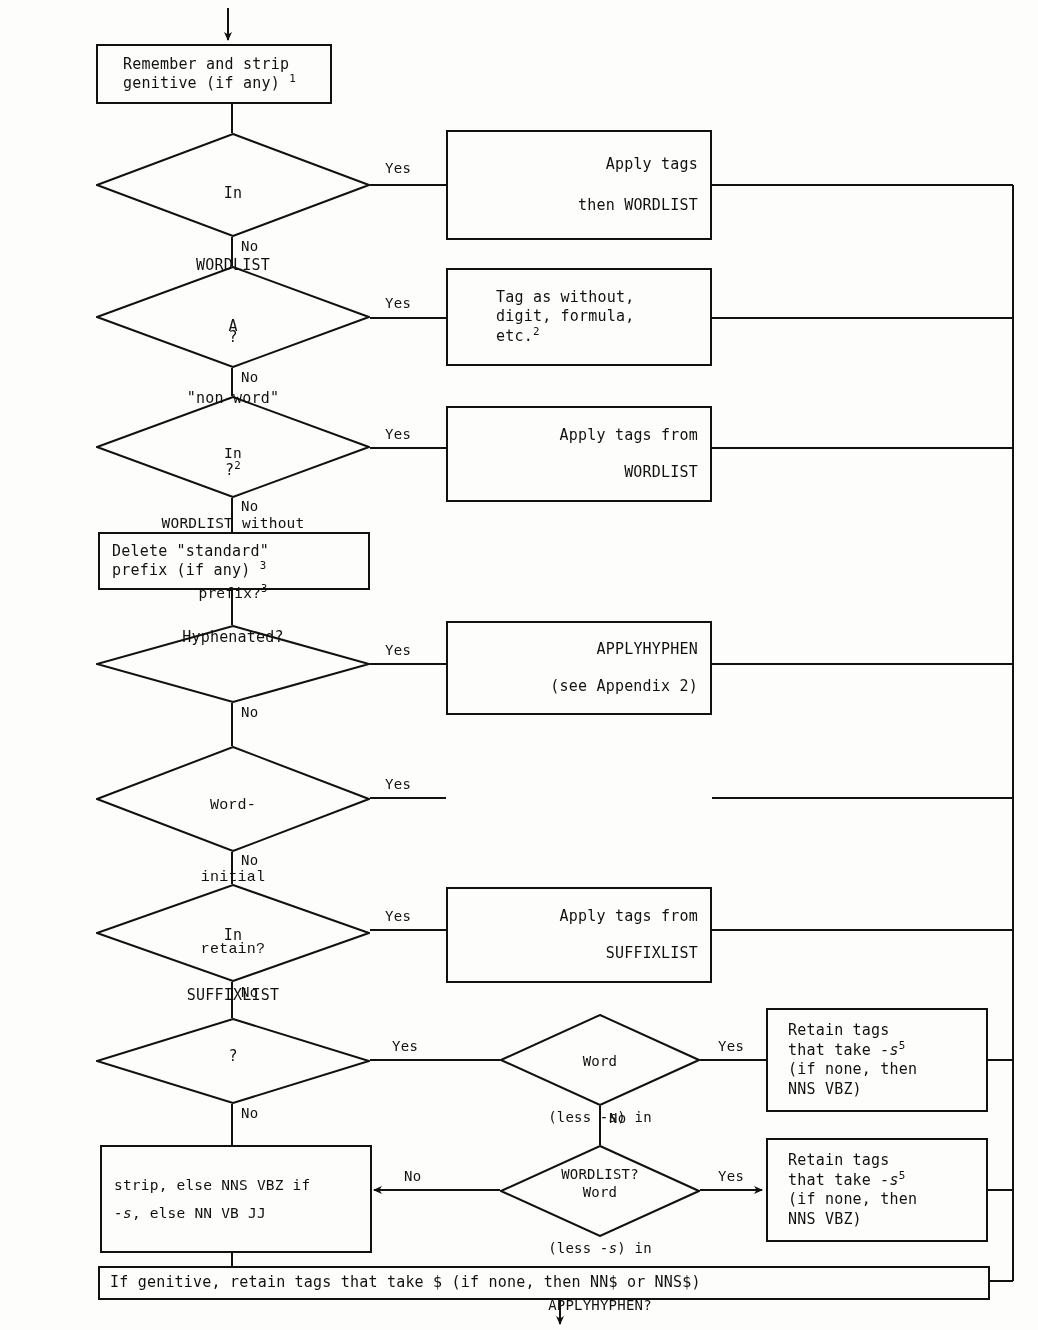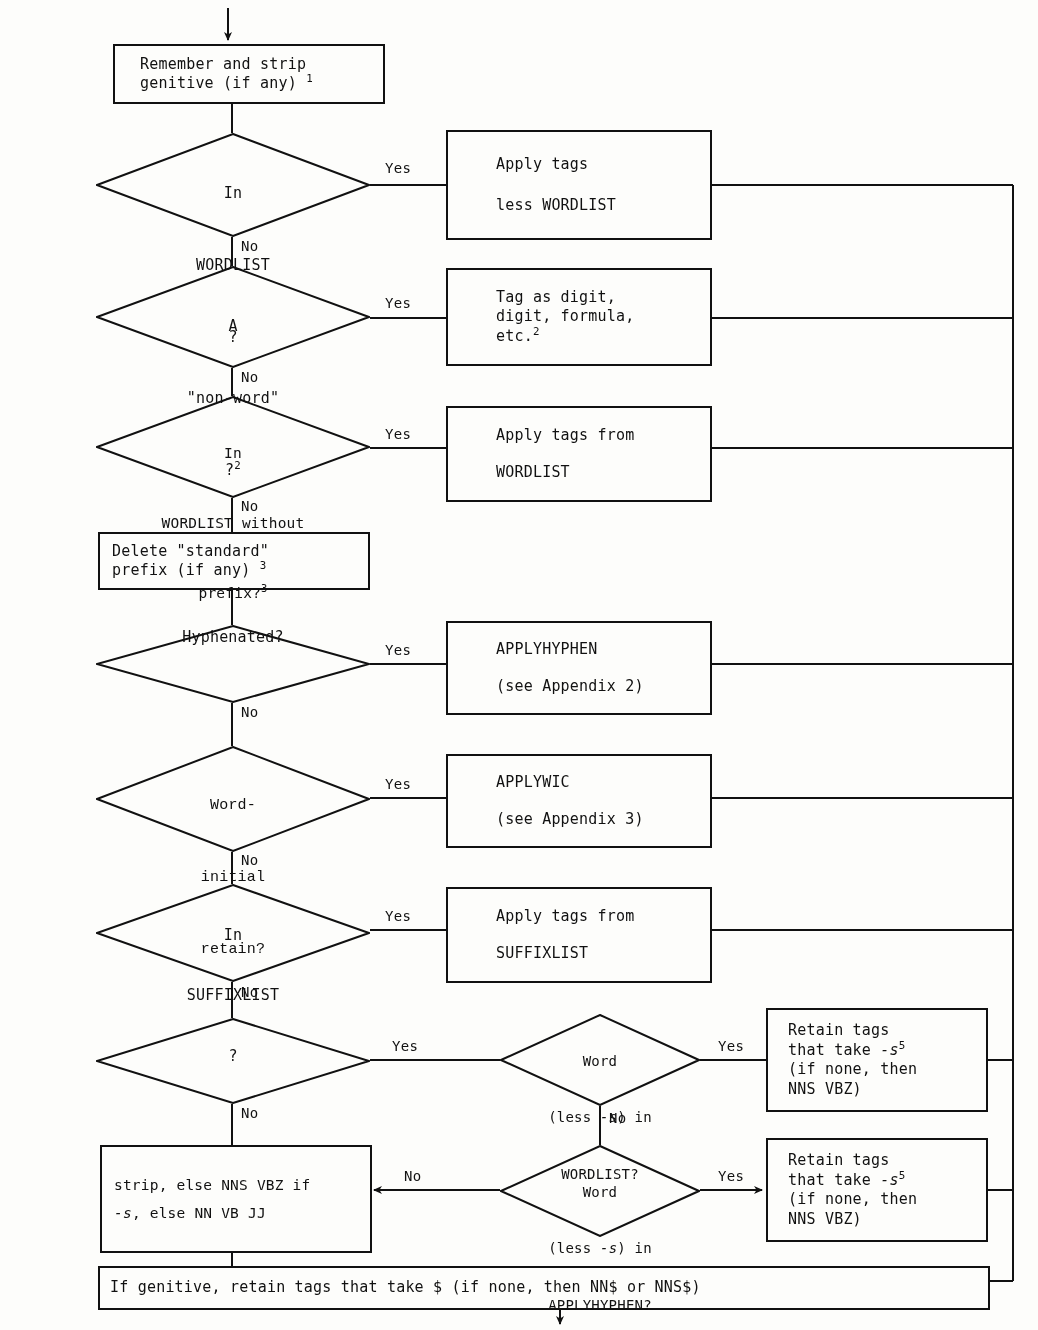--- a/index.html
+++ b/index.html
@@ -16,21 +16,21 @@
     background:#fdfdfb;
     display:flex;
     flex-direction:column;
     justify-content:center;
     font-size:15px;
     line-height:1.55;
     letter-spacing:.2px;
     padding:6px 12px;
   }
   .box.tight{line-height:1.30;}
-  .box.center{align-items:flex-start;text-align:left;}
+  .box.center{align-items:flex-end;text-align:left;}
   .box .ln{white-space:pre;}
 
   
   .diamond{
     background:#fdfdfb;
     display:flex;
     align-items:flex-start;
     justify-content:center;
     text-align:center;
     font-size:15px;
@@ -112,58 +112,58 @@
 
       <line x1="988" y1="1060" x2="1013" y2="1060"></line>
       <line x1="988" y1="1190" x2="1013" y2="1190"></line>
 
       <line x1="1013" y1="1281" x2="990" y2="1281"></line>
 
       <line x1="560" y1="1300" x2="560" y2="1324" marker-end="url(#arr)"></line>
     </g>
   </svg>
 
-  <div class="node box tight" style="left:113px;top:44px;width:272px;height:60px;padding-left:25px;">
+  <div class="node box tight" style="left:96px;top:44px;width:236px;height:60px;padding-left:25px;">
     <span class="ln">Remember and strip</span>
     <span class="ln"><span>genitive (if any)</span> <sup>1</sup></span>
   </div>
 
   <div class="node diamond" style="left:96px;top:133px;width:274px;height:104px;">
     <svg viewBox="0 0 274 104" style="position:absolute;left:0;top:0;width:274px;height:104px;">
       <polygon points="137,1 273,52 137,103 1,52" fill="#fdfdfb" stroke="#111" stroke-width="2"></polygon>
     </svg>
     <div class="dtxt">
       <div>In</div>
       <div>WORDLIST</div>
       <div>?</div>
     </div>
   </div>
   <div class="edgelabel" style="left:385px;top:160px;">Yes</div>
   <div class="edgelabel" style="left:241px;top:238px;">No</div>
 
   <div class="node box center" style="left:446px;top:130px;width:266px;height:110px;padding-left:48px;">
     <span class="ln">Apply tags</span>
-    <span class="ln" style="margin-top:18px;">less WORDLIST</span>
+    <span class="ln" style="margin-top:18px;">then WORDLIST</span>
   </div>
 
   <div class="node diamond" style="left:96px;top:266px;width:274px;height:102px;">
     <svg viewBox="0 0 274 102" style="position:absolute;left:0;top:0;width:274px;height:102px;">
       <polygon points="137,1 273,51 137,101 1,51" fill="#fdfdfb" stroke="#111" stroke-width="2"></polygon>
     </svg>
     <div class="dtxt">
       <div>A</div>
       <div>"non-word"</div>
       <div><span>?</span><sup>2</sup></div>
     </div>
   </div>
   <div class="edgelabel" style="left:385px;top:295px;">Yes</div>
   <div class="edgelabel" style="left:241px;top:369px;">No</div>
 
   <div class="node box tight" style="left:446px;top:268px;width:266px;height:98px;padding-left:48px;">
-    <span class="ln">Tag as digit,</span>
+    <span class="ln">Tag as without,</span>
     <span class="ln">digit, formula,</span>
     <span class="ln"><span>etc.</span><sup>2</sup></span>
   </div>
 
   <div class="node diamond" style="left:96px;top:396px;width:274px;height:102px;">
     <svg viewBox="0 0 274 102" style="position:absolute;left:0;top:0;width:274px;height:102px;">
       <polygon points="137,1 273,51 137,101 1,51" fill="#fdfdfb" stroke="#111" stroke-width="2"></polygon>
     </svg>
     <div class="dtxt" style="font-size:14.5px;">
       <div>In</div>
@@ -204,24 +204,20 @@
     </svg>
     <div class="dtxt">
       <div>Word-</div>
       <div>initial</div>
       <div>retain?</div>
     </div>
   </div>
   <div class="edgelabel" style="left:385px;top:776px;">Yes</div>
   <div class="edgelabel" style="left:241px;top:852px;">No</div>
 
-  <div class="node box center" style="left:446px;top:754px;width:266px;height:94px;padding-left:48px;">
-    <span class="ln">APPLYWIC</span>
-    <span class="ln" style="margin-top:14px;">(see Appendix 3)</span>
-  </div>
 
   <div class="node diamond" style="left:96px;top:884px;width:274px;height:98px;">
     <svg viewBox="0 0 274 98" style="position:absolute;left:0;top:0;width:274px;height:98px;">
       <polygon points="137,1 273,49 137,97 1,49" fill="#fdfdfb" stroke="#111" stroke-width="2"></polygon>
     </svg>
     <div class="dtxt" style="line-height:1.35;">
       <div>In</div>
       <div>SUFFIXLIST</div>
       <div>?</div>
     </div>
@@ -280,17 +276,17 @@
     <span class="ln"><span>that take </span><span class="it">-s</span><sup>5</sup></span>
     <span class="ln">(if none, then</span>
     <span class="ln">NNS VBZ)</span>
   </div>
 
   <div class="node box" style="left:100px;top:1145px;width:272px;height:108px;line-height:1.95;font-size:14.5px;">
     <span class="ln">strip, else NNS VBZ if</span>
     <span class="ln"><span class="it">-s</span><span>, else NN VB JJ</span></span>
   </div>
 
-  <div class="node box" style="left:98px;top:1266px;width:892px;height:44px;justify-content:center;padding:0 10px;font-size:15px;">
+  <div class="node box" style="left:98px;top:1266px;width:892px;height:34px;justify-content:center;padding:0 10px;font-size:15px;">
     <span class="ln">If genitive, retain tags that take $ (if none, then NN$ or NNS$)</span>
   </div>
 
 </div>
 
 </body></html>

